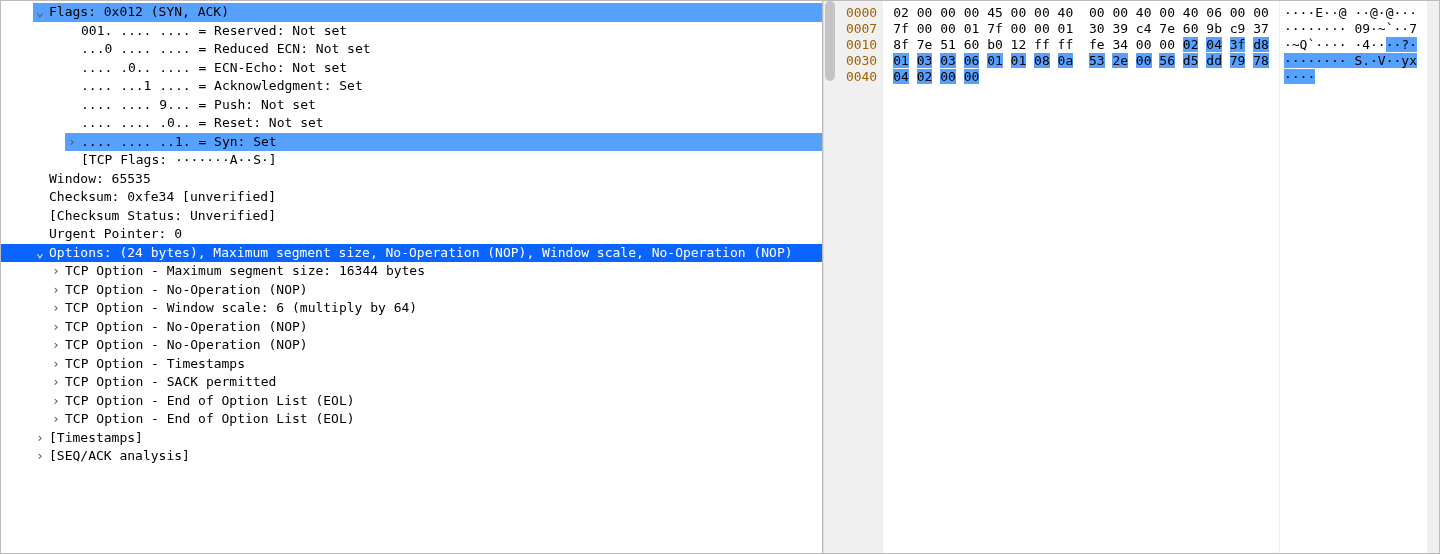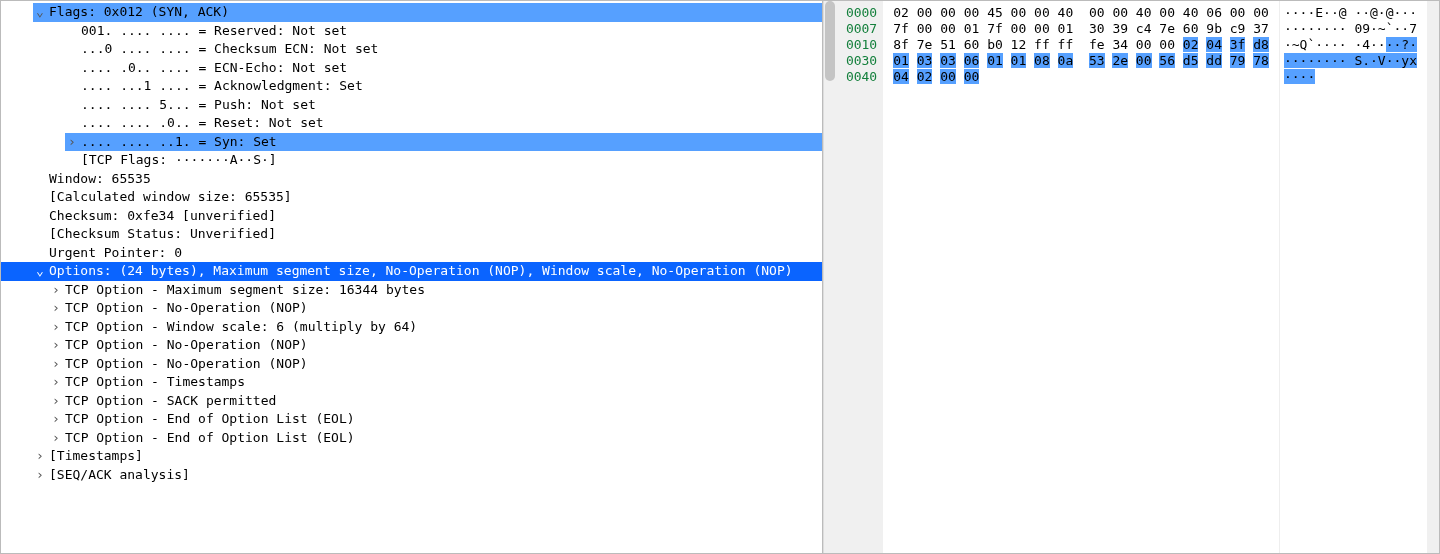--- a/index.html
+++ b/index.html
@@ -1,20 +1,20 @@
 <!DOCTYPE html>
 <html><head>
 <meta charset="utf-8">
 <style>
   html,body{margin:0;padding:0;height:100%;font-family:Menlo,Consolas,monospace;font-size:13px;color:#000;background:#fff;}
   body{display:flex;flex-direction:column;}
   .container{display:flex;width:1440px;height:554px;border:1px solid #bbb;box-sizing:border-box;}
   .left-pane{width:826px;overflow:hidden;border-right:1px solid #bbb;background:#fff;}
   .right-pane{flex:1;display:flex;background:#f0f0f0;}
-  .hex-offset-col{background:#f0f0f0;color:#15803d;padding:4px 6px 0 10px;}
+  .hex-offset-col{background:#f0f0f0;color:#a16207;padding:4px 6px 0 10px;}
   .hex-bytes-col{background:#fff;padding:4px 10px 15px 10px;flex:1;white-space:pre;}
   .hex-ascii-col{background:#fff;padding:4px 10px 0 4px;white-space:pre;border-left:1px solid #eee;}
   .tree{padding:2px 0;}
   .row{display:flex;align-items:center;height:18.5px;line-height:18.5px;white-space:pre;}
   .indent{display:inline-block;}
   .arrow{width:14px;text-align:center;color:#555;cursor:pointer;}
   .label-area{flex:1;padding-left:2px;}
   .hl-blue{background:#56a0ff;color:#000;}
   .sel-blue{background:#0a64ff;color:#fff;}
   .sel-blue .arrow{color:#fff;}
@@ -26,29 +26,28 @@
   .right-scroll{width:12px;background:#f0f0f0;}
 </style>
 </head>
 <body>
 
 <div class="container">
   <div class="left-pane">
     <div class="tree" id="tree">
         <div class="row"><span class="indent" style="width: 32px;"></span><span class="hl-blue" style="display: flex; flex: 1 1 0%;"><span class="arrow">⌄</span><span class="label-area">Flags: 0x012 (SYN, ACK)</span></span></div>
         <div class="row"><span class="indent" style="width: 64px;"></span><span class="arrow"> </span><span class="label-area">001. .... .... = Reserved: Not set</span></div>
-        <div class="row"><span class="indent" style="width: 64px;"></span><span class="arrow"> </span><span class="label-area">...0 .... .... = Checksum ECN: Not set</span></div>
+        <div class="row"><span class="indent" style="width: 64px;"></span><span class="arrow"> </span><span class="label-area">...0 .... .... = Reduced ECN: Not set</span></div>
         <div class="row"><span class="indent" style="width: 64px;"></span><span class="arrow"> </span><span class="label-area">.... .0.. .... = ECN-Echo: Not set</span></div>
         <div class="row"><span class="indent" style="width: 64px;"></span><span class="arrow"> </span><span class="label-area">.... ...1 .... = Acknowledgment: Set</span></div>
-        <div class="row"><span class="indent" style="width: 64px;"></span><span class="arrow"> </span><span class="label-area">.... .... 5... = Push: Not set</span></div>
+        <div class="row"><span class="indent" style="width: 64px;"></span><span class="arrow"> </span><span class="label-area">.... .... 9... = Push: Not set</span></div>
         <div class="row"><span class="indent" style="width: 64px;"></span><span class="arrow"> </span><span class="label-area">.... .... .0.. = Reset: Not set</span></div>
         <div class="row"><span class="indent" style="width: 64px;"></span><span class="hl-blue" style="display: flex; flex: 1 1 0%;"><span class="arrow">›</span><span class="label-area">.... .... ..1. = Syn: Set</span></span></div>
         <div class="row"><span class="indent" style="width: 64px;"></span><span class="arrow"> </span><span class="label-area">[TCP Flags: ·······A··S·]</span></div>
         <div class="row"><span class="indent" style="width: 32px;"></span><span class="arrow"> </span><span class="label-area">Window: 65535</span></div>
-        <div class="row"><span class="indent" style="width: 32px;"></span><span class="arrow"> </span><span class="label-area">[Calculated window size: 65535]</span></div>
         <div class="row"><span class="indent" style="width: 32px;"></span><span class="arrow"> </span><span class="label-area">Checksum: 0xfe34 [unverified]</span></div>
         <div class="row"><span class="indent" style="width: 32px;"></span><span class="arrow"> </span><span class="label-area">[Checksum Status: Unverified]</span></div>
         <div class="row"><span class="indent" style="width: 32px;"></span><span class="arrow"> </span><span class="label-area">Urgent Pointer: 0</span></div>
         <div class="row sel-blue"><span class="indent" style="width: 32px;"></span><span class="arrow">⌄</span><span class="label-area">Options: (24 bytes), Maximum segment size, No-Operation (NOP), Window scale, No-Operation (NOP)</span></div>
         <div class="row"><span class="indent" style="width: 48px;"></span><span class="arrow">›</span><span class="label-area">TCP Option - Maximum segment size: 16344 bytes</span></div>
         <div class="row"><span class="indent" style="width: 48px;"></span><span class="arrow">›</span><span class="label-area">TCP Option - No-Operation (NOP)</span></div>
         <div class="row"><span class="indent" style="width: 48px;"></span><span class="arrow">›</span><span class="label-area">TCP Option - Window scale: 6 (multiply by 64)</span></div>
         <div class="row"><span class="indent" style="width: 48px;"></span><span class="arrow">›</span><span class="label-area">TCP Option - No-Operation (NOP)</span></div>
         <div class="row"><span class="indent" style="width: 48px;"></span><span class="arrow">›</span><span class="label-area">TCP Option - No-Operation (NOP)</span></div>
         <div class="row"><span class="indent" style="width: 48px;"></span><span class="arrow">›</span><span class="label-area">TCP Option - Timestamps</span></div>

